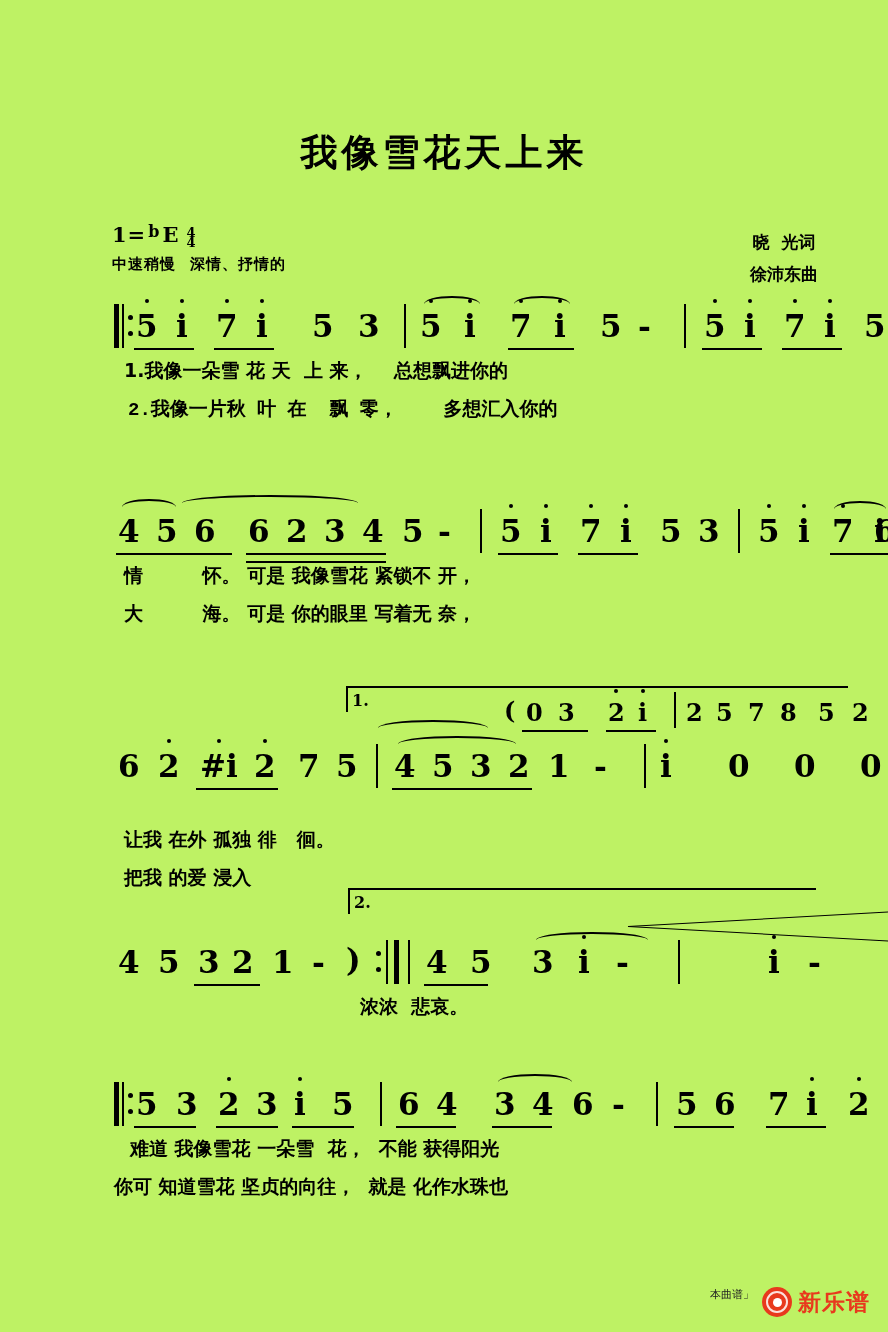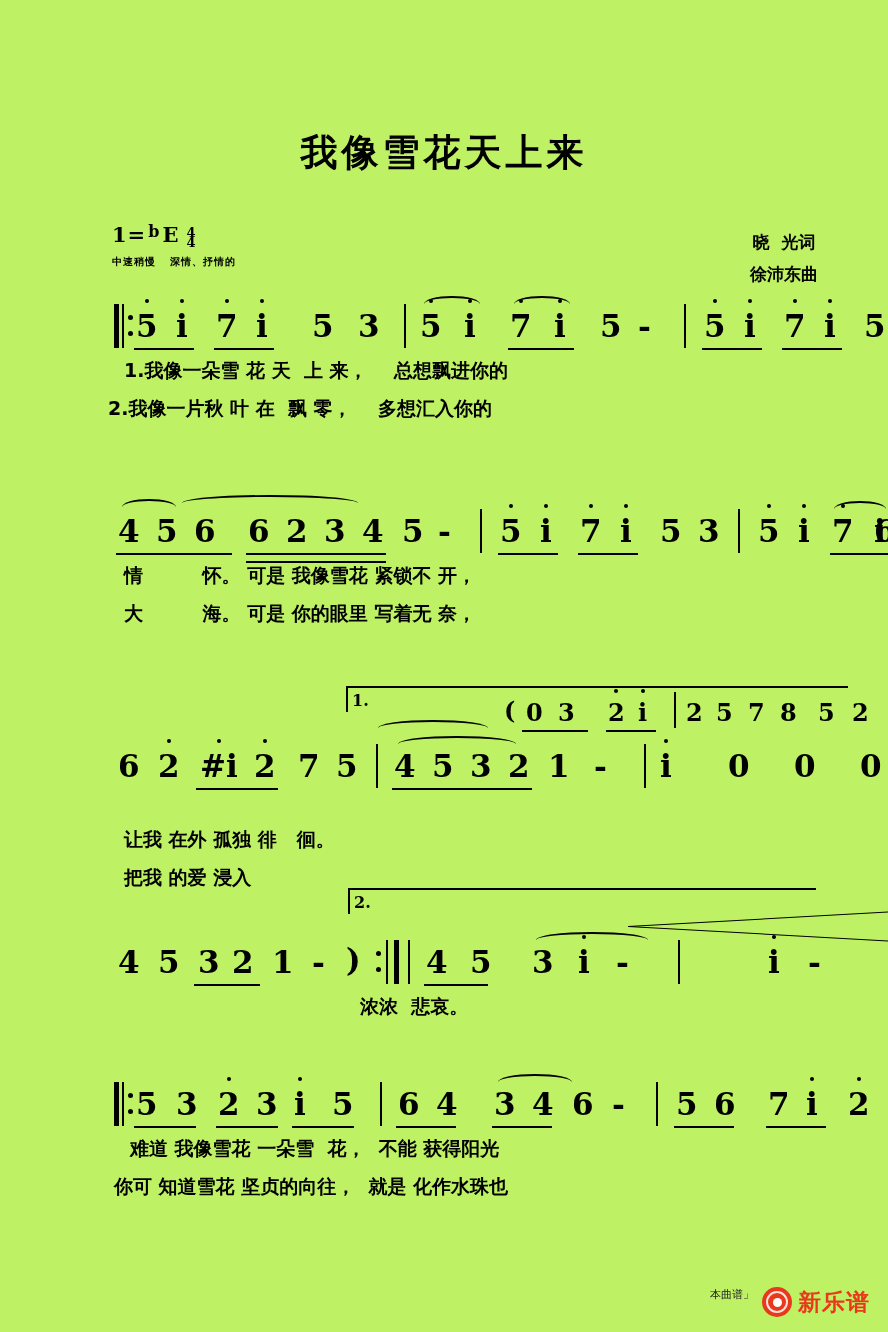--- a/index.html
+++ b/index.html
@@ -60,21 +60,21 @@
     position: relative;
     top: 2px;
     line-height: 0.82;
     font-size: 13px;
     text-align: center;
     margin-left: 5px;
   }
   .meter span { display: block; }
   .tempo {
     margin-top: 8px;
-    font-size: 10px;
+    font-size: 15px;
     font-weight: bold;
     font-family: "DejaVu Sans", sans-serif;
     letter-spacing: 1px;
   }
   .tempo .sep { display: inline-block; width: 14px; }
 
   
   .credits {
     position: absolute;
     right: 70px;
@@ -272,21 +272,21 @@
       <span class="tok dotup" style="left:676px; top:8px;">7</span>
       <span class="tok dotup" style="left:716px; top:8px;">i</span>
       <div class="under1" style="left:594px; top:48px; width:60px;"></div>
       <div class="under1" style="left:674px; top:48px; width:60px;"></div>
       <span class="tok" style="left:650px; top:8px; left:652px;"></span>
       <span class="tok" style="left:756px; top:8px;">5</span>
       
       
     </div>
     <div class="lyricline" style="left:16px;">1.我像一朵雪 花 天  上 来，    总想飘进你的</div>
-    <div class="lyricline" style="left:0;">2.我像一片秋 叶 在  飘 零，    多想汇入你的</div>
+    <div class="lyricline" style="left:20px;font-family:Liberation Mono, monospace;">2.我像一片秋 叶 在  飘 零，    多想汇入你的</div>
   </div>
 
   <div class="system" style="top:505px;">
     <div class="notes">
       <div class="slur" style="left:14px; top:-6px; width:54px;"></div>
       <div class="slur" style="left:74px; top:-10px; width:176px;"></div>
       <span class="tok" style="left:10px; top:8px;">4</span>
       <span class="tok" style="left:48px; top:8px;">5</span>
       <span class="tok" style="left:86px; top:8px;">6</span>
       <div class="under1" style="left:8px; top:48px; width:116px;"></div>

